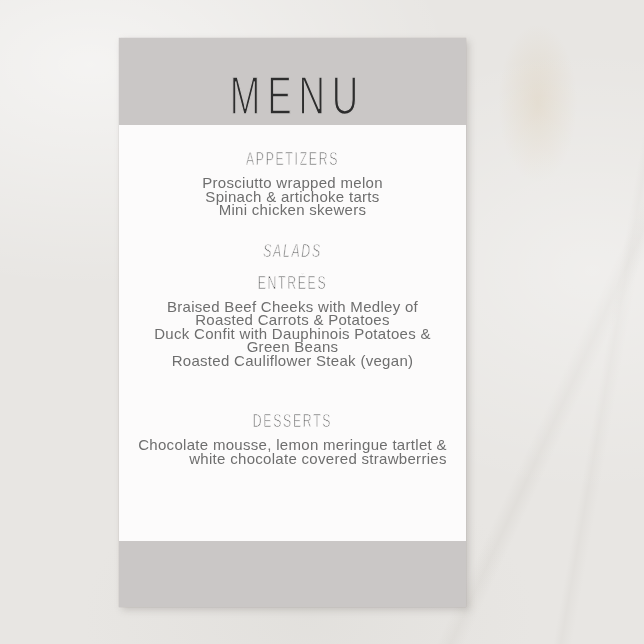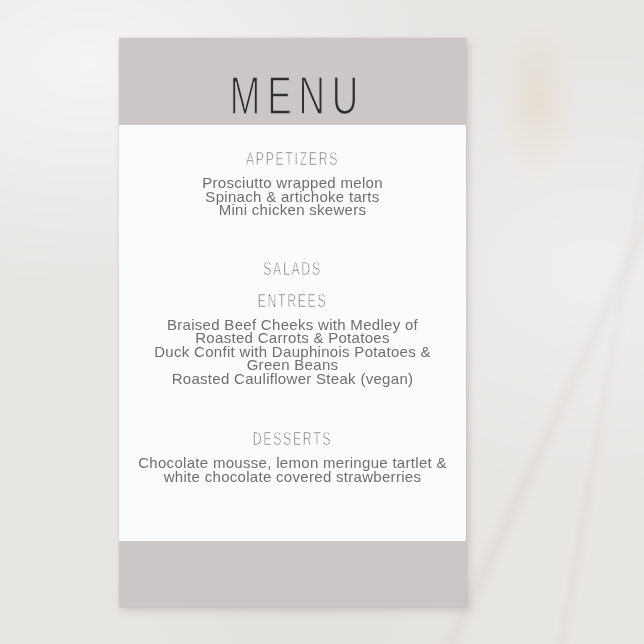--- a/index.html
+++ b/index.html
@@ -39,39 +39,39 @@
   }
   .content {
     flex:1 1 auto; text-align:center;
     color: var(--body-text, #6e6e6e);
     padding: 0 18px;
   }
   .band-bottom { height:66px; flex:0 0 66px; background: var(--band, #cac7c6); }
 
   .menu-section { margin-top:12px; }
   #sections .menu-section:nth-child(1) { padding-top:12px; }
-  #sections .menu-section:nth-child(2) { margin-top:42px; }
+  #sections .menu-section:nth-child(2) { margin-top:24px;font-style:italic; }
   #sections .menu-section:nth-child(3) { }
   #sections .menu-section:nth-child(4) { margin-top:44px; }
 
   .heading {
     margin:0; font-weight:400;
     font-size:18px; line-height:20px; letter-spacing:2.5px;
     color: var(--heading-text, #3c3c3c);
     -webkit-text-stroke: 0.9px var(--card, #fcfbfb);
     transform: scaleX(0.68); transform-origin:center;
     white-space:nowrap;
   }
   .items { margin-top:7px; }
   .item {
     font-size:15px; line-height:13.5px;
     white-space:pre-line; letter-spacing:0.3px;
   }
   .menu-section.align-left .item {
-    display:inline-block; text-align:center;
+    display:inline-block; text-align:right;
   }
 </style>
 </head>
 <body style="--background: #e8e6e3; --band: #cac7c6; --card: #fcfbfb; --title-text: #2d2d2d; --heading-text: #3c3c3c; --body-text: #6e6e6e;">
 
 <div class="bg">
   <div class="card">
     <div class="band-top">
       <div class="menu-title">MENU</div>
     </div>

